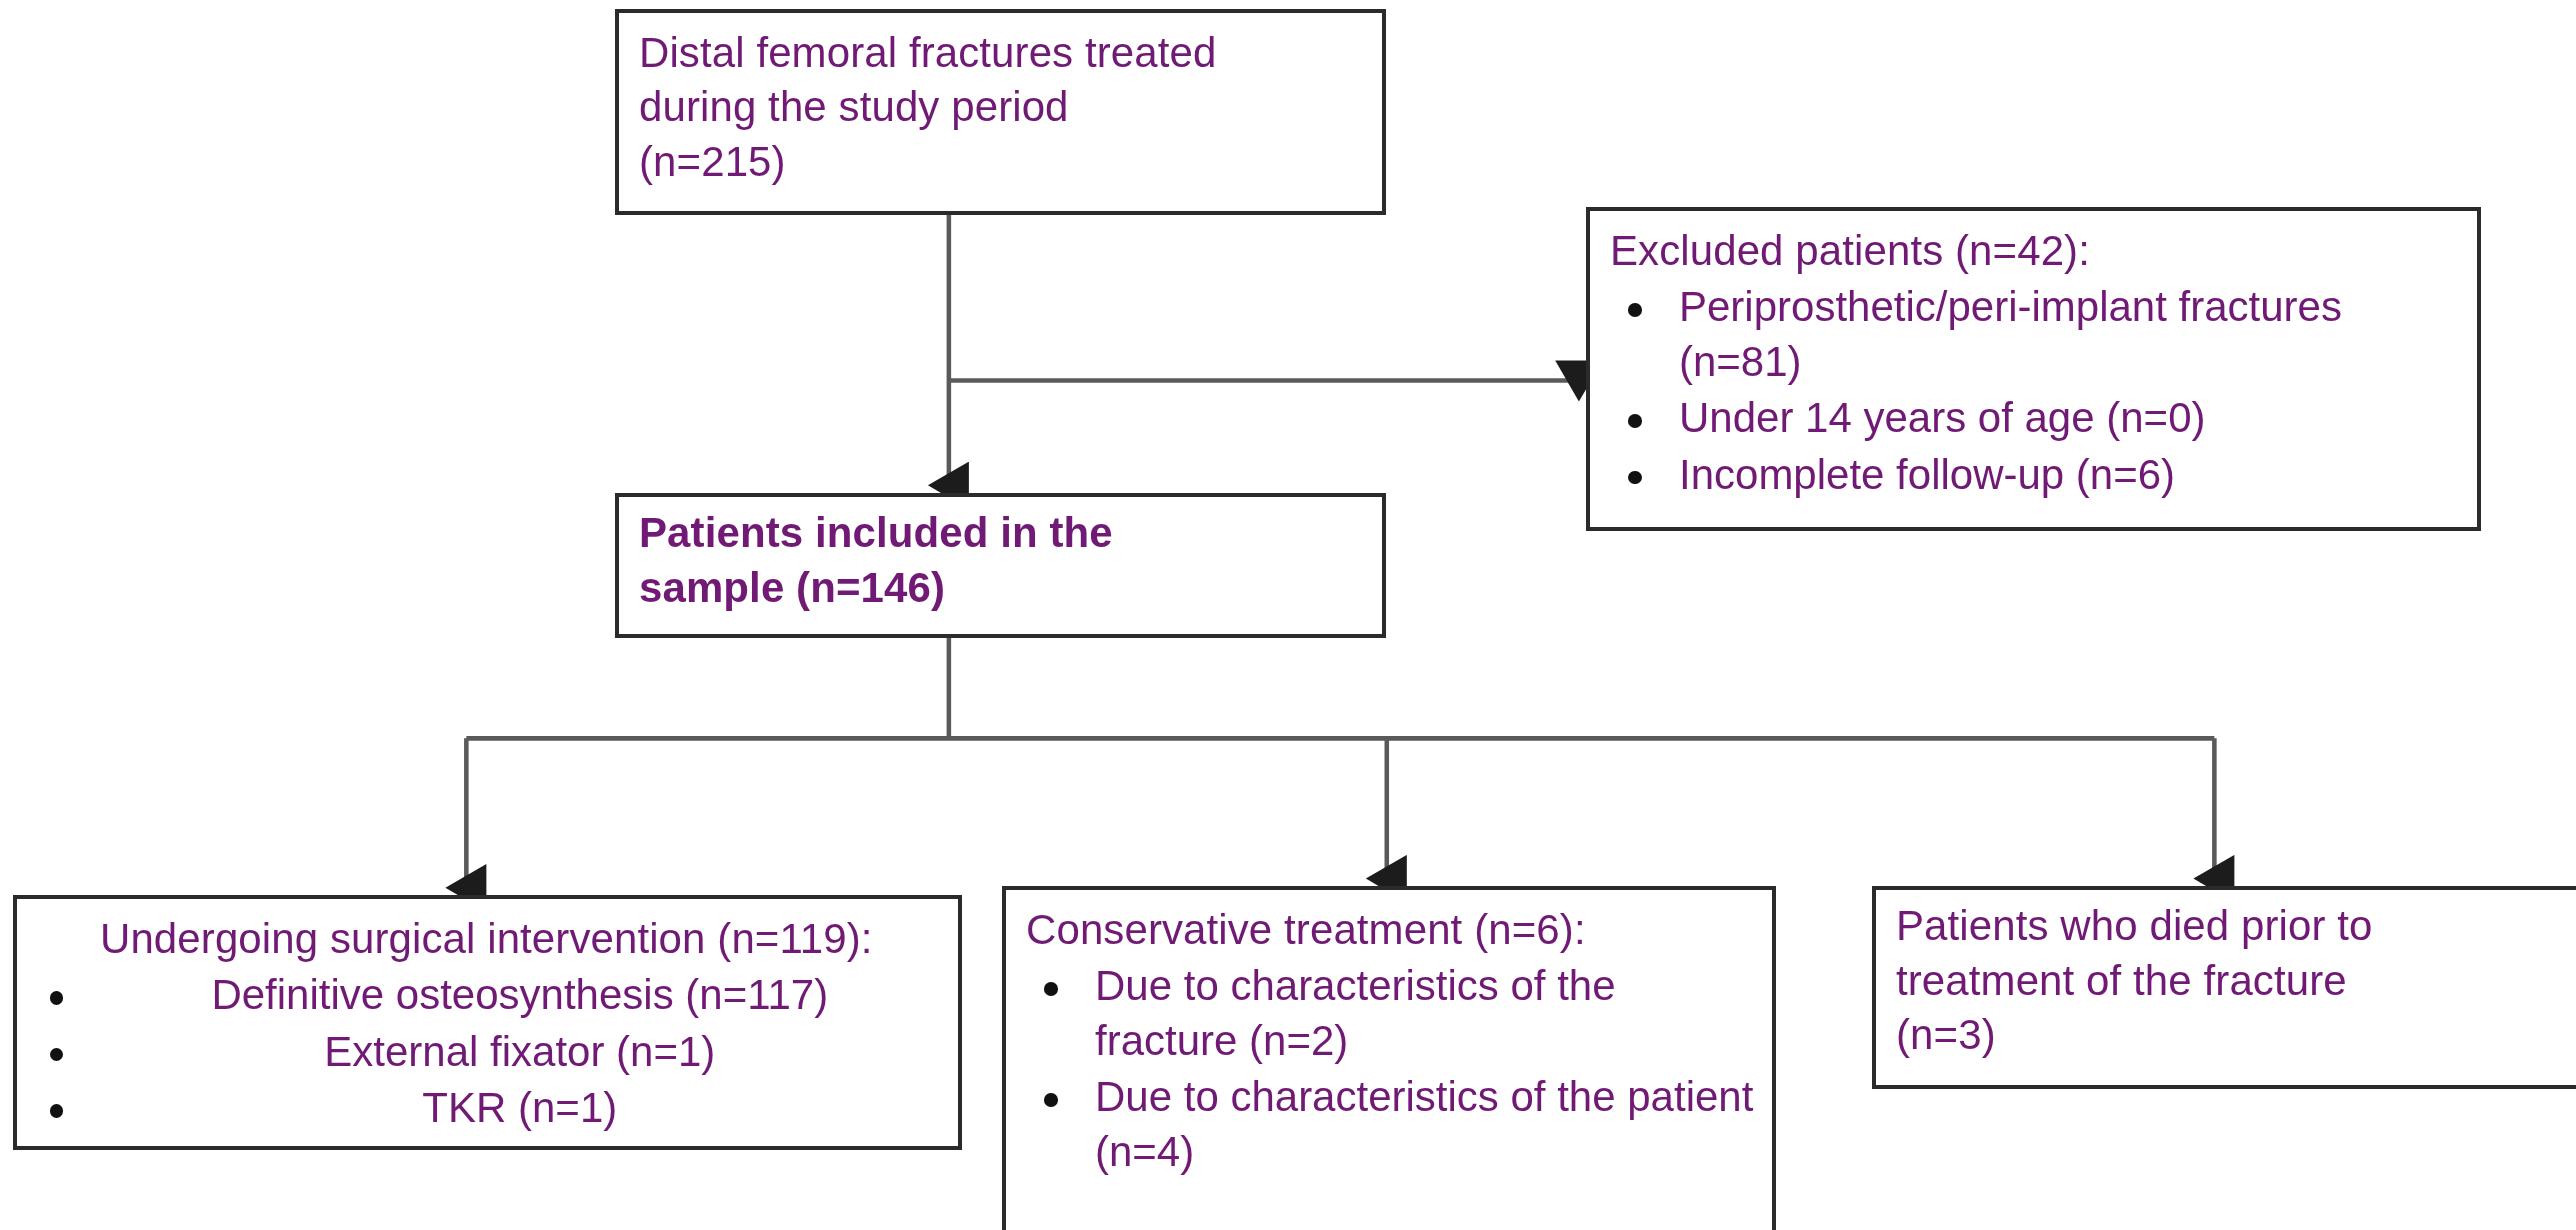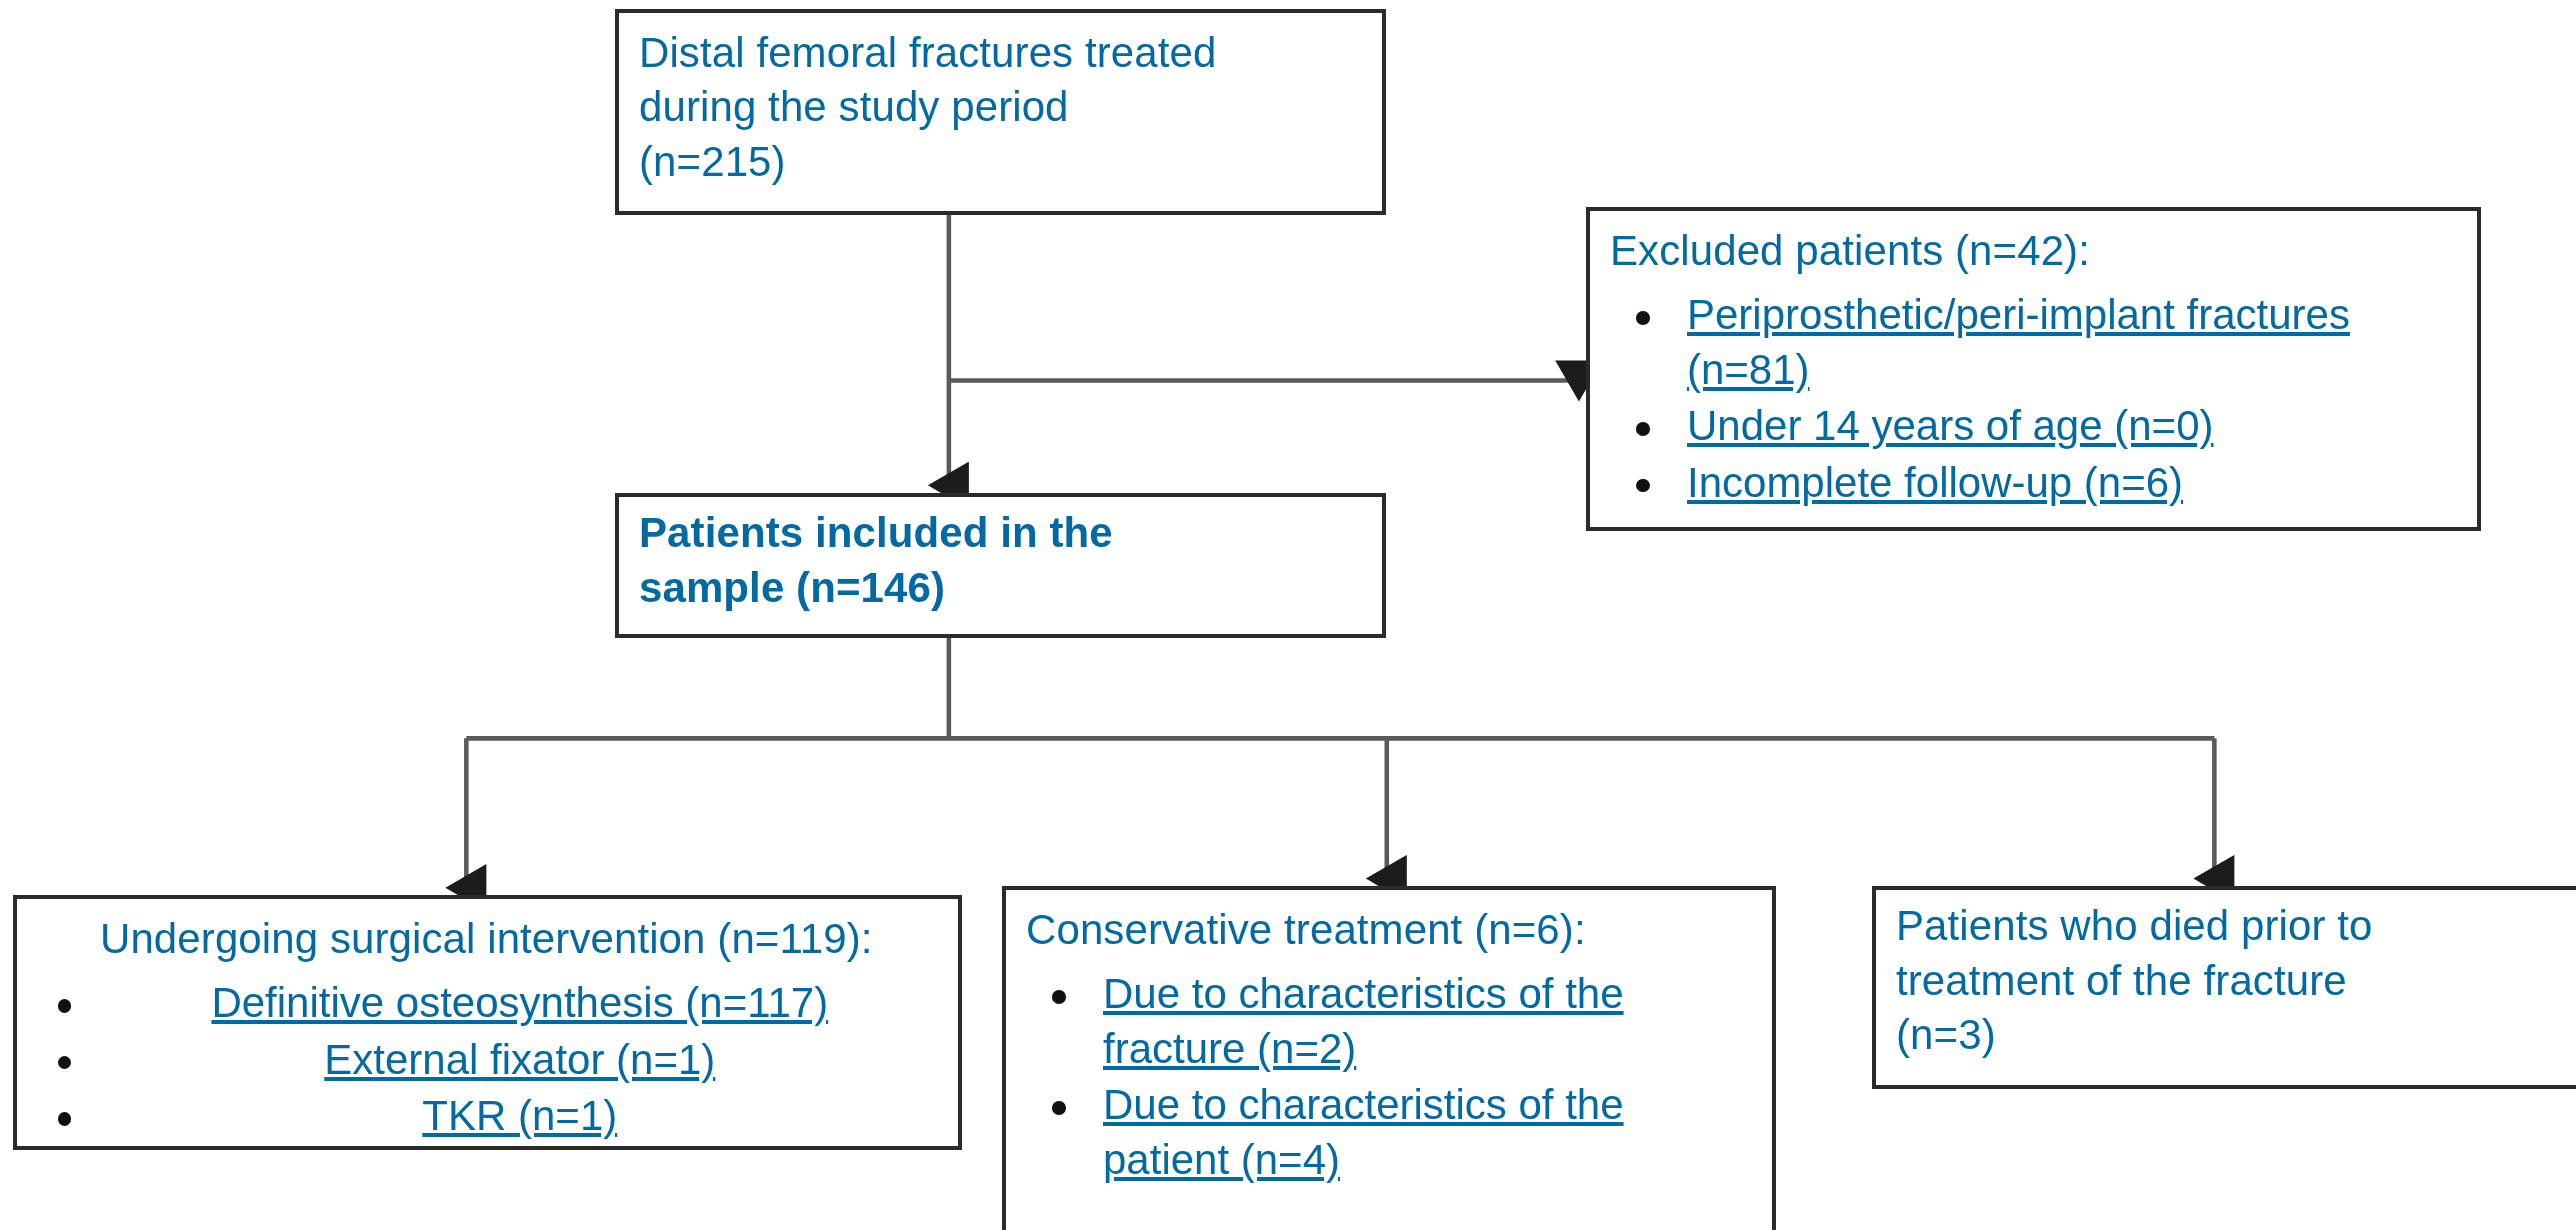--- a/index.html
+++ b/index.html
@@ -6,44 +6,43 @@
     margin: 0;
     padding: 0;
     background: #ffffff;
   }
   #canvas {
     position: relative;
     width: 2576px;
     height: 1230px;
     background: #ffffff;
     font-family: "Liberation Sans", sans-serif;
-    color: #0369a1;
+    color: #701a75;
     overflow: hidden;
   }
   .node {
     position: absolute;
     box-sizing: border-box;
     border: 4.6px solid #2b2b2b;
     background: #ffffff;
     padding: 12.7px 16.4px 9px 20px;
   }
   .node-text {
     font-size: 42px;
     line-height: 1.30;
     white-space: pre-line;
     letter-spacing: 0.1px;
   }
   .node.bold .node-text {
     font-weight: bold;
   }
   ul.bullets {
     list-style: none;
-    margin: 10px;
+    margin: 2px;
     padding: 0;
-    text-decoration: underline;
   }
   ul.bullets > li {
     position: relative;
     font-size: 42px;
     line-height: 1.30;
     padding-left: 67px;
     margin: 0 0 1.8px 0;
   }
   ul.bullets > li::before {
     content: "";

